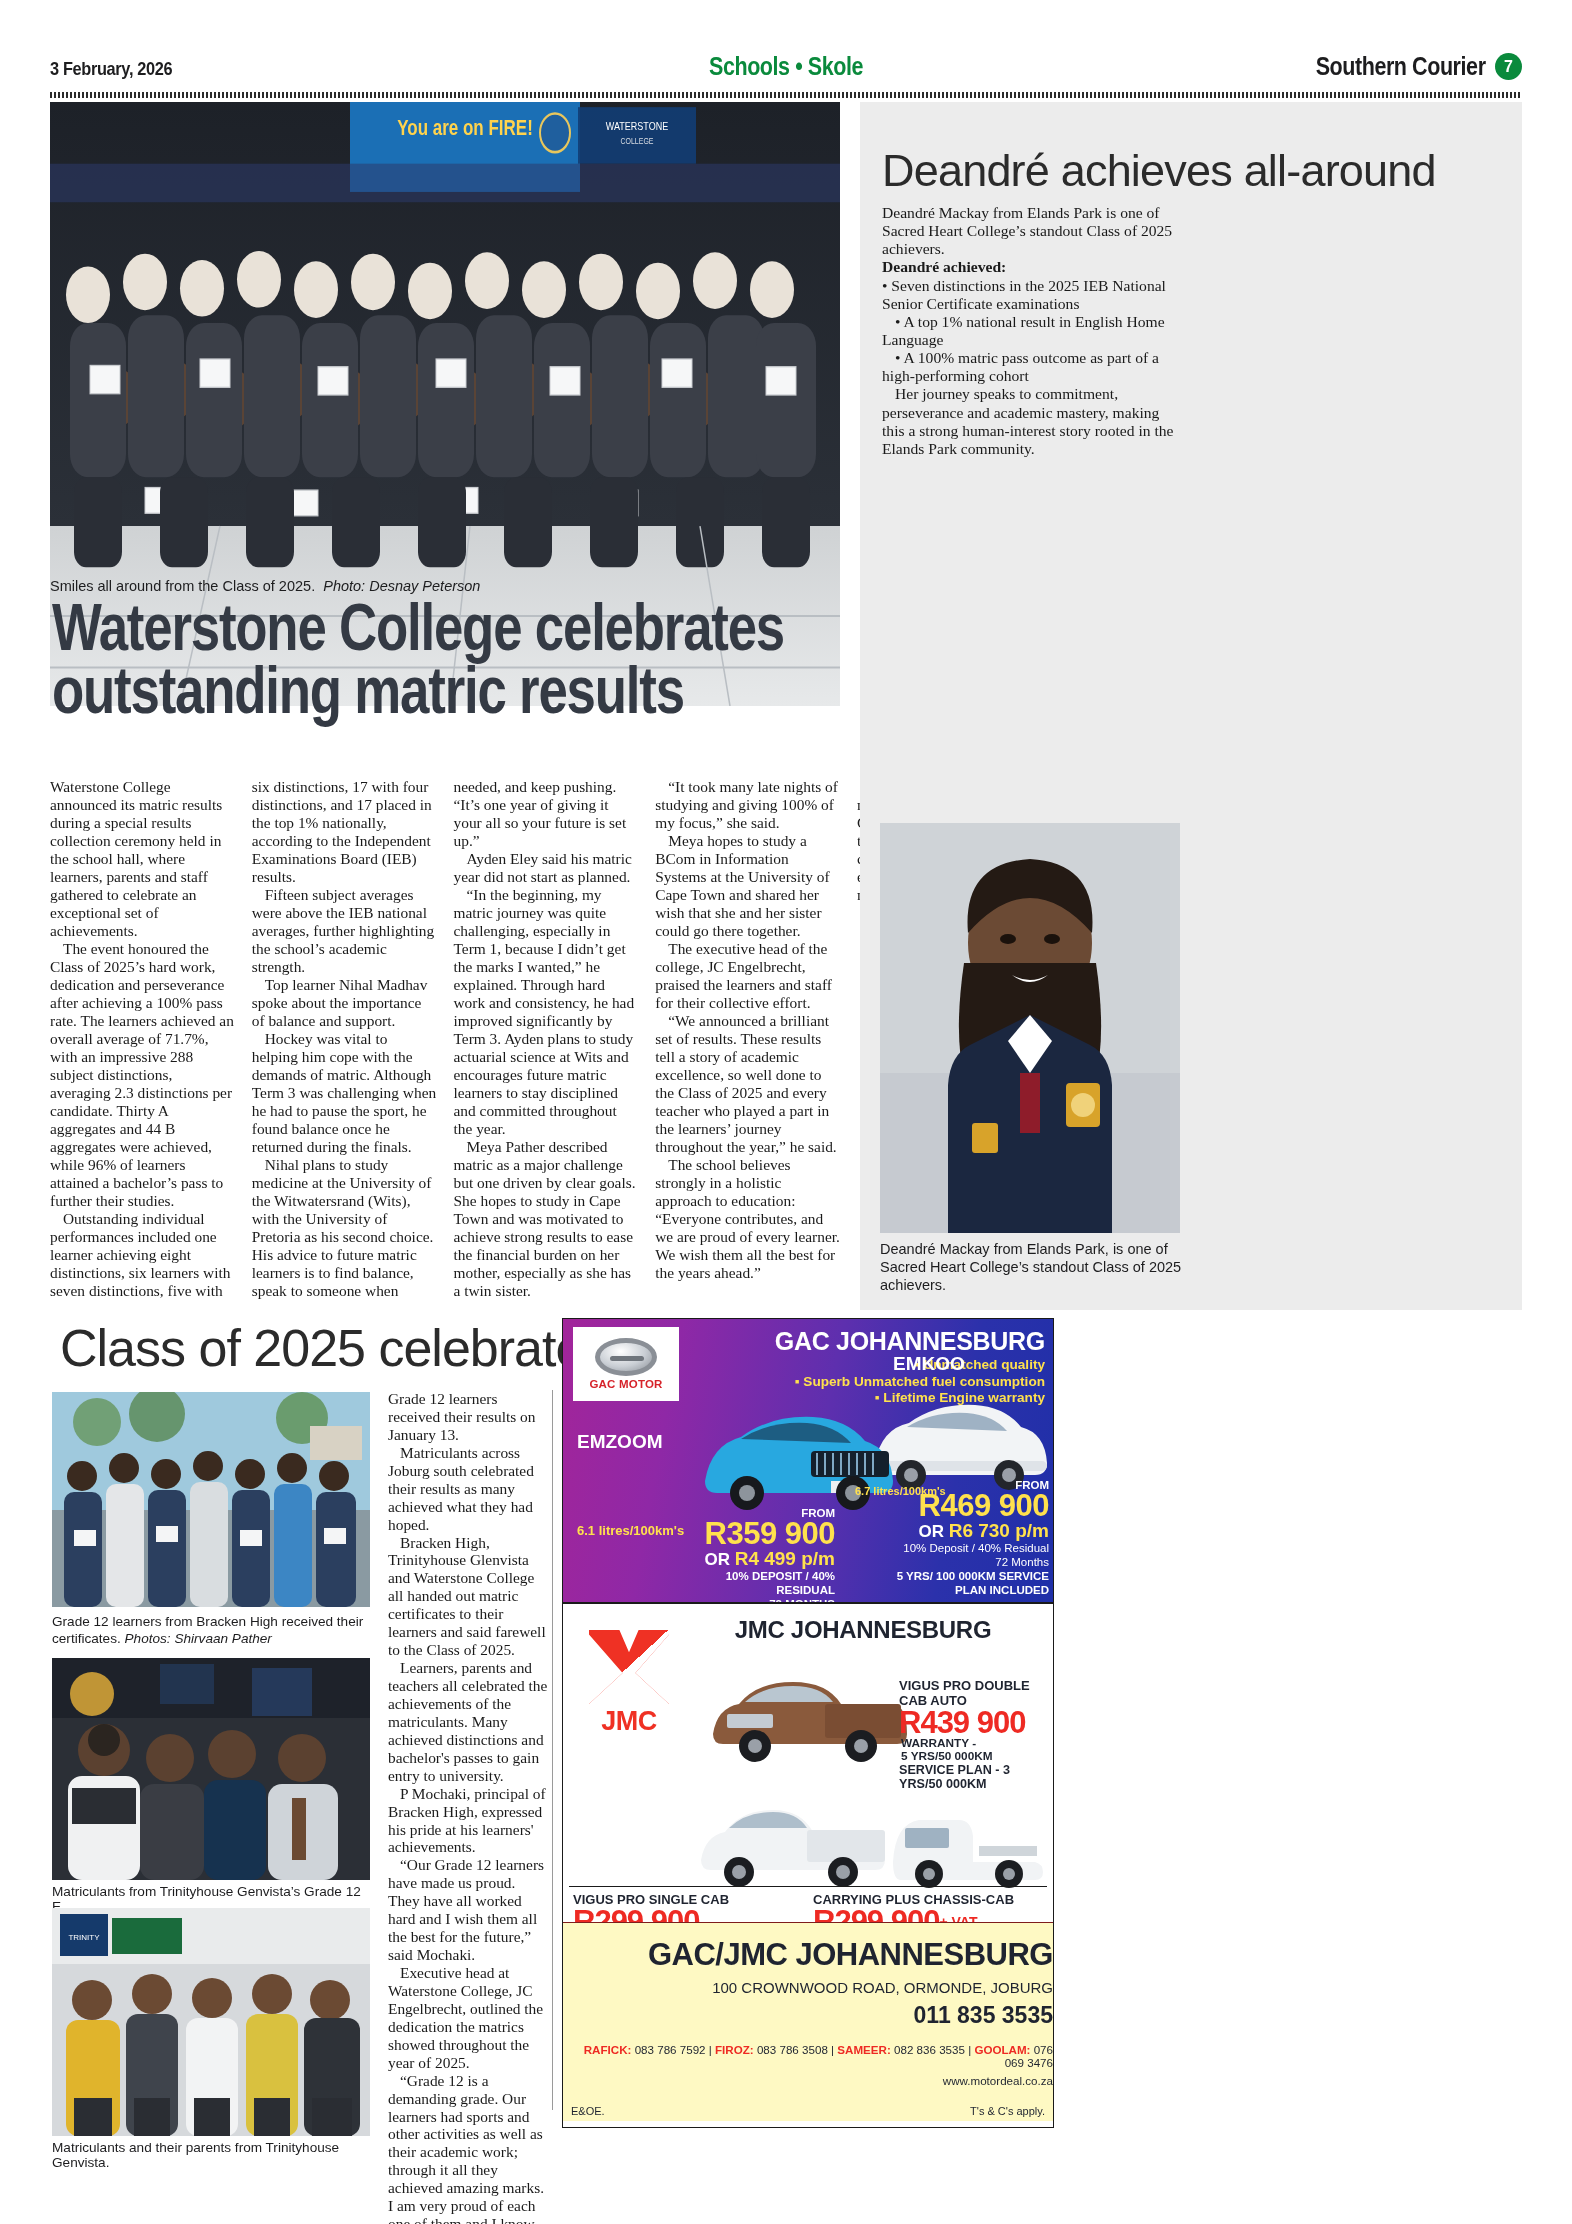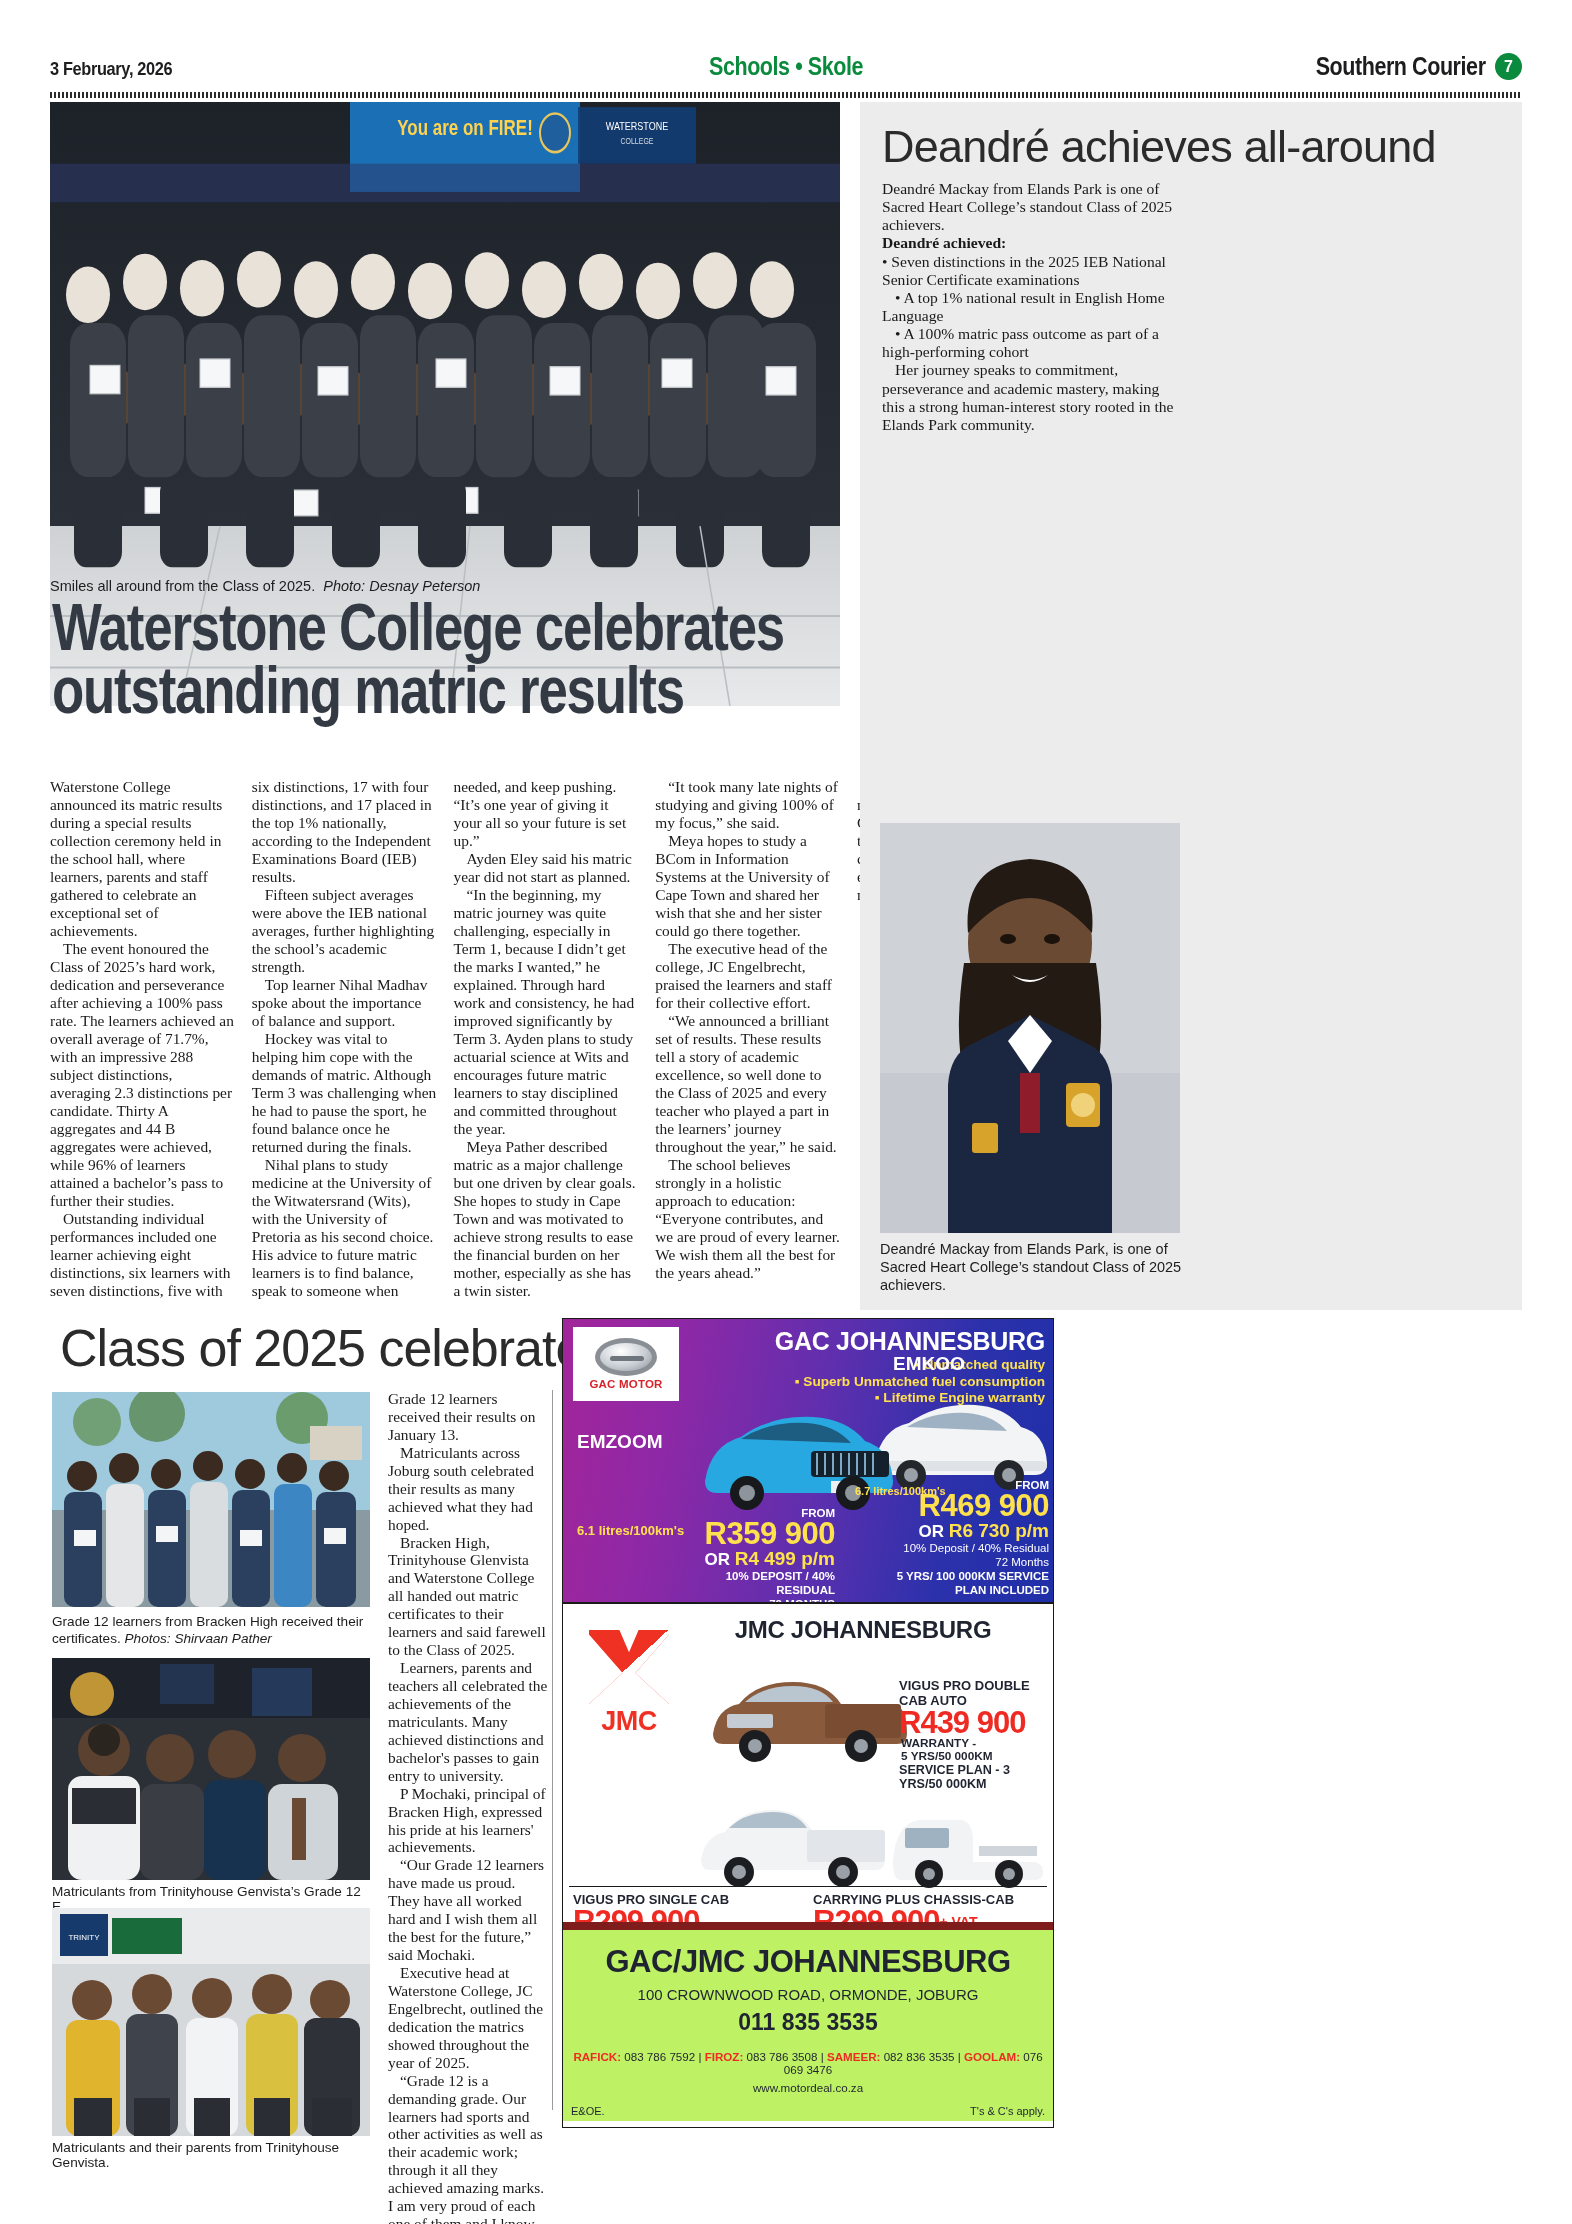--- a/index.html
+++ b/index.html
@@ -81,20 +81,21 @@
   
   .sidebar {
     position: absolute; left: 860px; top: 102px; width: 662px; height: 1208px;
     background: #ececec;
     padding: 22px 22px 14px 22px;
   }
   .sb-head {
     font-family: "Liberation Sans", sans-serif;
     font-weight: 400; font-size: 45px; line-height: 1.02; color: #2b2b2b;
     letter-spacing: -0.8px;
+    margin-top: 24px;
   }
   .sb-body {
     margin-top: 10px;
     font-family: "Liberation Serif", serif;
     font-size: 15.6px; line-height: 1.165; color: #1a1a1a;
   }
   .sb-body p { text-indent: 13px; }
   .sb-body p.flush { text-indent: 0; }
   .sb-body .lbl { font-weight: 700; }
   .sb-photo {
@@ -232,21 +233,21 @@
   .js-price { font-weight: 700; font-size: 31px; color: #ee2a23; letter-spacing: -1px; line-height: .95; display: inline-block; vertical-align: middle; }
   .js-warr { display: inline-block; vertical-align: middle; font-weight: 700; font-size: 11.8px; color: #1f2430; line-height: 1.1; margin-left: 2px;}
   .js-sub { font-weight: 700; font-size: 12.6px; color: #1f2430; }
   .js-vat { font-weight: 700; font-size: 14px; color: #ee2a23; display:inline-block; vertical-align: middle;}
   .spec-a { left: 336px; top: 74px; width: 150px; }
   .spec-b { left: 10px;  top: 288px; width: 220px; }
   .spec-c { left: 250px; top: 288px; width: 238px; }
   .jmc-hr { position: absolute; left: 6px; right: 6px; top: 282px; height: 1px; background: #1a1a1a; }
 
   
-  .ad-foot { position: relative; height: 199px; background: #bef264; border-top: 8px solid #7f1d1d; text-align: center; }
+  .ad-foot { position: relative; height: 199px; background: #fef9c3; border-top: 1px solid #7f1d1d; text-align: right; }
   .af-title { font-family: "Liberation Sans", sans-serif; font-weight: 700; font-size: 31px; color: #1f2430; margin-top: 14px; letter-spacing: -.5px; }
   .af-addr { font-family: "Liberation Sans", sans-serif; font-size: 15px; color: #1f2430; margin-top: 6px; }
   .af-tel { font-family: "Liberation Sans", sans-serif; font-weight: 700; font-size: 23px; color: #1f2430; margin-top: 6px; }
   .af-contacts { font-family: "Liberation Sans", sans-serif; font-size: 11.6px; color: #1f2430; margin-top: 14px; }
   .af-contacts b { color: #ee2a23; }
   .af-web { font-family: "Liberation Sans", sans-serif; font-size: 11.6px; color: #1f2430; margin-top: 5px; }
   .af-fine { position: absolute; bottom: 4px; left: 8px; font-family: "Liberation Sans", sans-serif; font-size: 11px; color: #1f2430; }
   .af-fine-r { position: absolute; bottom: 4px; right: 8px; font-family: "Liberation Sans", sans-serif; font-size: 11px; color: #1f2430; }
 
   

